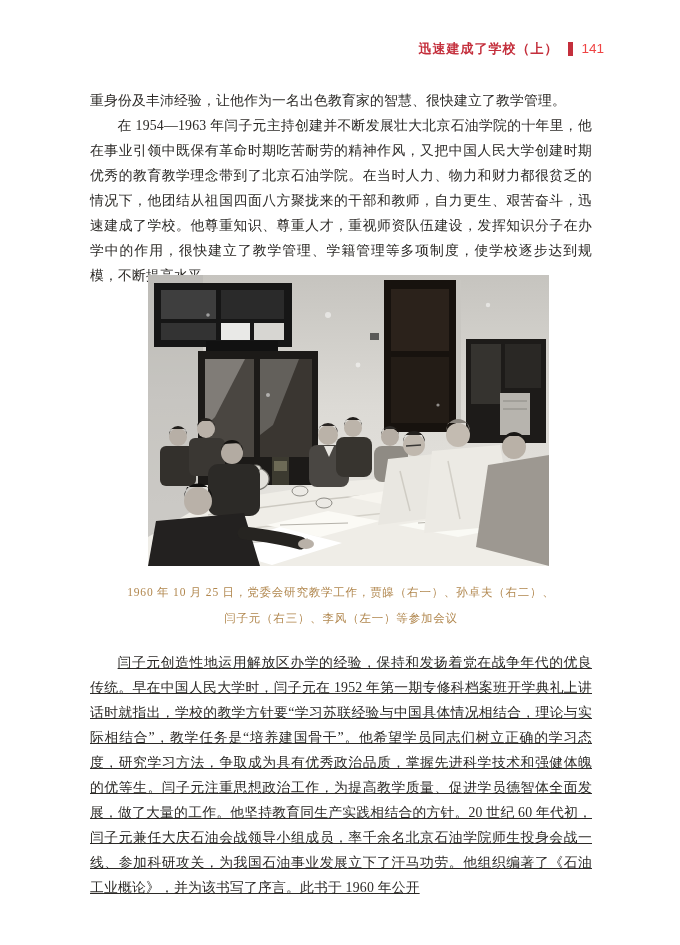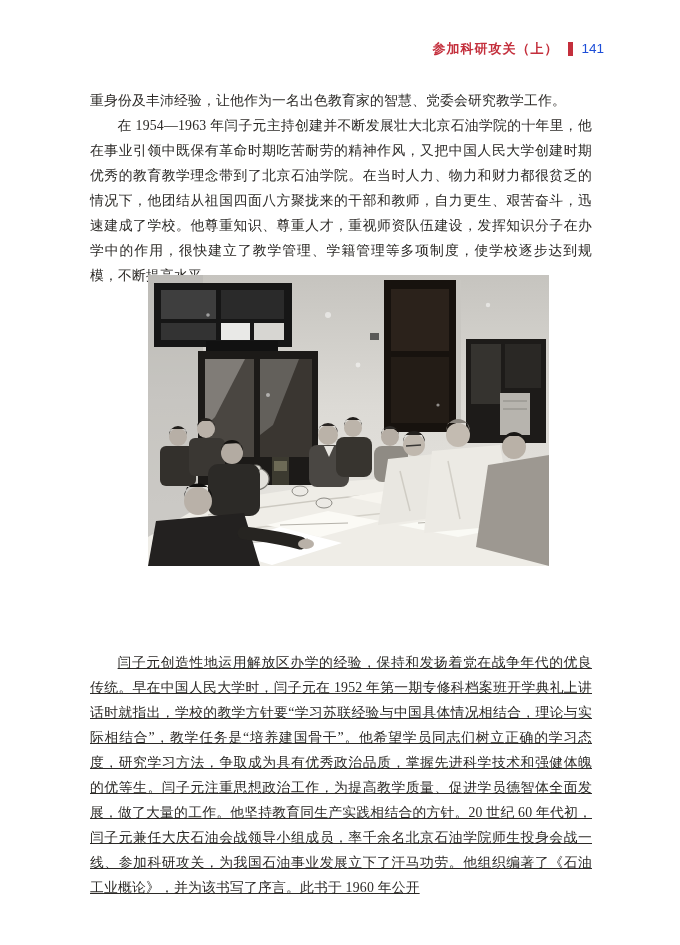--- a/index.html
+++ b/index.html
@@ -27,21 +27,21 @@
     color:var(--header-red);
     font-weight:600;
     letter-spacing:1px;
   }
   .header-bar{
     display:inline-block;
     width:5px;height:14px;
     background:var(--header-red);
     margin:0 8px 0 10px;
   }
-  .page-number{color:#1d4ed8;font-size:13.5px;}
+  .page-number{color:#ef4444;font-size:13.5px;}
   
   .text-block{
     position:absolute;left:90px;width:502px;
     text-align:justify;
     font-size:13.8px;line-height:25px;
     letter-spacing:0.2px;
   }
   .text-block p{margin:0;}
   .text-block p.indent{text-indent:2em;}
   .block-1{top:88px;}
@@ -60,27 +60,27 @@
     letter-spacing:0.8px;
   }
   .caption div{white-space:nowrap;}
 </style>
 </head>
 <body>
 
 <div class="page">
 
   <div class="running-header">
-    <span class="book-title">参加科研攻关（上）</span>
+    <span class="book-title">迅速建成了学校（上）</span>
     <span class="header-bar"></span>
     <span class="page-number">141</span>
   </div>
 
   <div class="text-block block-1">
-    <p>重身份及丰沛经验，让他作为一名出色教育家的智慧、党委会研究教学工作。</p>
+    <p>重身份及丰沛经验，让他作为一名出色教育家的智慧、很快建立了教学管理。</p>
     <p class="indent">在 1954—1963 年闫子元主持创建并不断发展壮大北京石油学院的十年里，他在事业引领中既保有革命时期吃苦耐劳的精神作风，又把中国人民大学创建时期优秀的教育教学理念带到了北京石油学院。在当时人力、物力和财力都很贫乏的情况下，他团结从祖国四面八方聚拢来的干部和教师，自力更生、艰苦奋斗，迅速建成了学校。他尊重知识、尊重人才，重视师资队伍建设，发挥知识分子在办学中的作用，很快建立了教学管理、学籍管理等多项制度，使学校逐步达到规模，不断提高水平。</p>
   </div>
 
   <div class="figure">
     <svg viewBox="0 0 401 291" width="401" height="291" role="img" aria-label="black and white meeting photo">
       <defs>
         <linearGradient id="wall" x1="0" y1="0" x2="0" y2="1">
           <stop offset="0" stop-color="#c6c4bf"></stop>
           <stop offset="0.45" stop-color="#dcdad5"></stop>
           <stop offset="1" stop-color="#e9e7e2"></stop>
@@ -189,18 +189,22 @@
         <circle cx="180" cy="40" r="3"></circle>
         <circle cx="210" cy="90" r="2.4"></circle>
         <circle cx="120" cy="120" r="2"></circle>
         <circle cx="340" cy="30" r="2.2"></circle>
         <circle cx="60" cy="40" r="1.8"></circle>
         <circle cx="290" cy="130" r="1.6"></circle>
       </g>
     </svg>
   </div>
 
+  <div class="caption">
+    <div>1960 年 10 月 25 日，党委会研究教学工作，贾皞（右一）、孙卓夫（右二）、</div>
+    <div>闫子元（右三）、李风（左一）等参加会议</div>
+  </div>
 
   <div class="text-block block-2">
     <p class="indent">闫子元创造性地运用解放区办学的经验，保持和发扬着党在战争年代的优良传统。早在中国人民大学时，闫子元在 1952 年第一期专修科档案班开学典礼上讲话时就指出，学校的教学方针要“学习苏联经验与中国具体情况相结合，理论与实际相结合”，教学任务是“培养建国骨干”。他希望学员同志们树立正确的学习态度，研究学习方法，争取成为具有优秀政治品质，掌握先进科学技术和强健体魄的优等生。闫子元注重思想政治工作，为提高教学质量、促进学员德智体全面发展，做了大量的工作。他坚持教育同生产实践相结合的方针。20 世纪 60 年代初，闫子元兼任大庆石油会战领导小组成员，率千余名北京石油学院师生投身会战一线、参加科研攻关，为我国石油事业发展立下了汗马功劳。他组织编著了《石油工业概论》，并为该书写了序言。此书于 1960 年公开</p>
   </div>
 
 </div>
 
 </body></html>

